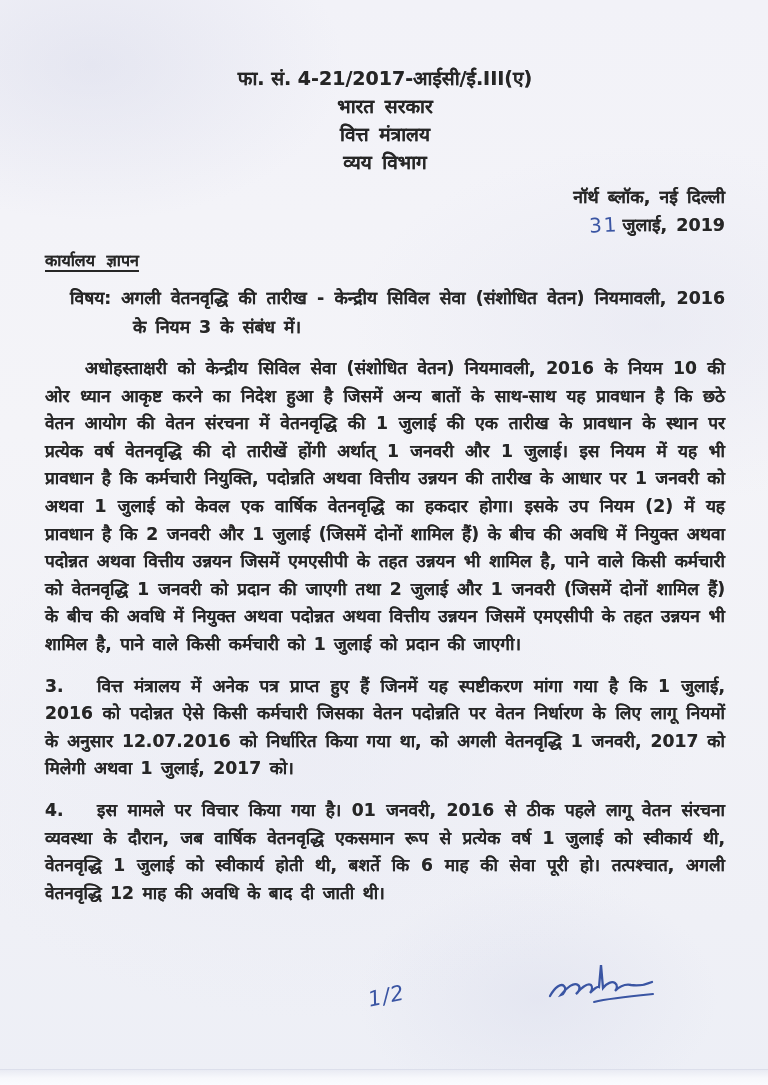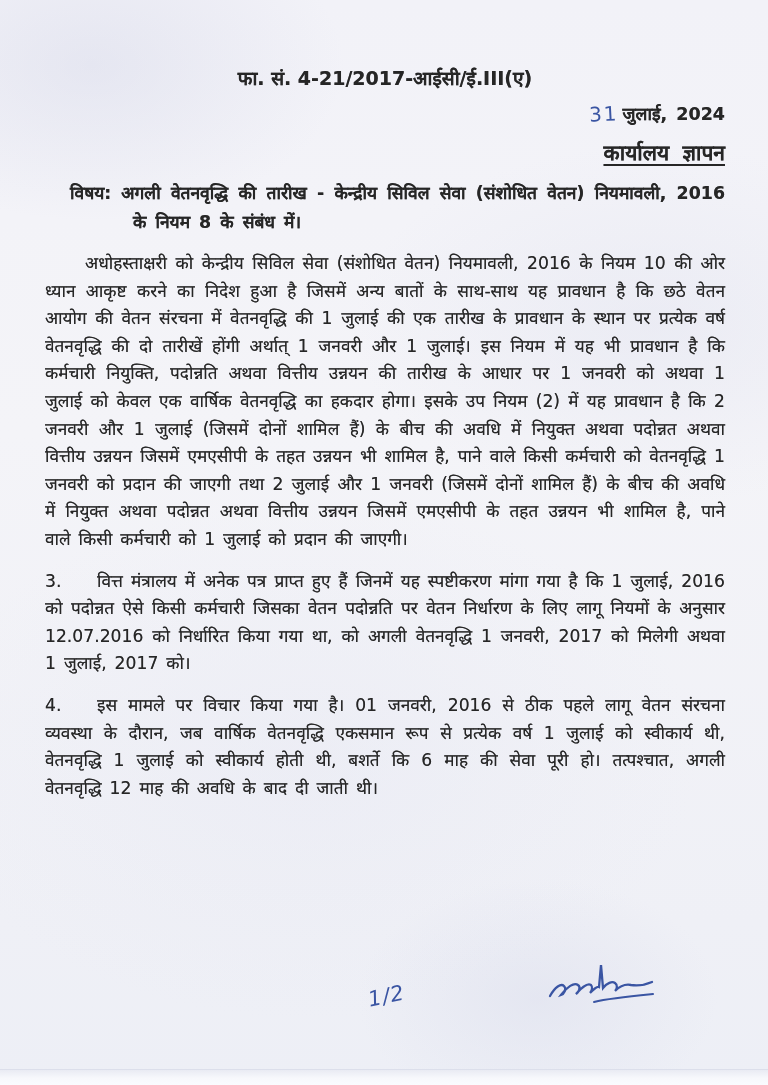--- a/index.html
+++ b/index.html
@@ -54,23 +54,23 @@
     color:var(--ink);
     font-size:20px;
     font-weight:500;
     letter-spacing:2px;
     display:inline-block;
     transform:rotate(-3deg) translateY(1px);
     text-shadow:none;
     margin-right:4px;
   }
   .memo-heading{
-    text-align:right;
+    text-align:left;
     margin-top:10px;
-    font-size:21px;font-weight:700;
+    font-size:16px;font-weight:700;
   }
   .memo-heading .ul{
     text-decoration:underline;
     text-underline-offset:4px;
     text-decoration-thickness:1.5px;
     word-spacing:6px;
   }
   .subject{
     margin-top:13px;
     margin-left:25px;
@@ -78,21 +78,21 @@
     text-indent:-63px;
     font-size:17.4px;font-weight:700;
     line-height:28.5px;
     text-align:justify;
     word-spacing:3px;
   }
   .subject-label{margin-right:10px;}
   .para{
     margin-top:14px;
     font-size:17.2px;
-    font-weight:400;
+    font-weight:700;
     line-height:27.6px;
     text-align:justify;
     word-spacing:2.5px;
   }
   .para.first{text-indent:40px;}
   .pnum{
     display:inline-block;
     width:52px;
     text-indent:0;
   }
@@ -118,33 +118,37 @@
   }
 </style>
 </head>
 <body>
 
 <div class="page">
   <div class="content scan-text">
 
     <div class="file-number">फा. सं. 4-21/2017-आईसी/ई.III(ए)</div>
 
+    <div class="org-line">भारत सरकार</div>
+    <div class="org-line">वित्त मंत्रालय</div>
+    <div class="org-line">व्यय विभाग</div>
 
     <div class="place-date">
+      <div>नॉर्थ ब्लॉक, नई दिल्ली</div>
       <div>
-        <span class="hw-day">31</span><span>जुलाई, 2024</span>
+        <span class="hw-day">31</span><span>जुलाई, 2019</span>
       </div>
     </div>
 
     <div class="memo-heading">
       <span class="ul">कार्यालय ज्ञापन</span>
     </div>
 
     <p class="subject">
-      <span class="subject-label">विषय:</span><span>अगली वेतनवृद्धि की तारीख - केन्द्रीय सिविल सेवा (संशोधित वेतन) नियमावली, 2016 के नियम 8 के संबंध में।</span>
+      <span class="subject-label">विषय:</span><span>अगली वेतनवृद्धि की तारीख - केन्द्रीय सिविल सेवा (संशोधित वेतन) नियमावली, 2016 के नियम 3 के संबंध में।</span>
     </p>
 
     <p class="para first">अधोहस्ताक्षरी को केन्द्रीय सिविल सेवा (संशोधित वेतन) नियमावली, 2016 के नियम 10 की ओर ध्यान आकृष्ट करने का निदेश हुआ है जिसमें अन्य बातों के साथ-साथ यह प्रावधान है कि छठे वेतन आयोग की वेतन संरचना में वेतनवृद्धि की 1 जुलाई की एक तारीख के प्रावधान के स्थान पर प्रत्येक वर्ष वेतनवृद्धि की दो तारीखें होंगी अर्थात् 1 जनवरी और 1 जुलाई। इस नियम में यह भी प्रावधान है कि कर्मचारी नियुक्ति, पदोन्नति अथवा वित्तीय उन्नयन की तारीख के आधार पर 1 जनवरी को अथवा 1 जुलाई को केवल एक वार्षिक वेतनवृद्धि का हकदार होगा। इसके उप नियम (2) में यह प्रावधान है कि 2 जनवरी और 1 जुलाई (जिसमें दोनों शामिल हैं) के बीच की अवधि में नियुक्त अथवा पदोन्नत अथवा वित्तीय उन्नयन जिसमें एमएसीपी के तहत उन्नयन भी शामिल है, पाने वाले किसी कर्मचारी को वेतनवृद्धि 1 जनवरी को प्रदान की जाएगी तथा 2 जुलाई और 1 जनवरी (जिसमें दोनों शामिल हैं) के बीच की अवधि में नियुक्त अथवा पदोन्नत अथवा वित्तीय उन्नयन जिसमें एमएसीपी के तहत उन्नयन भी शामिल है, पाने वाले किसी कर्मचारी को 1 जुलाई को प्रदान की जाएगी।</p>
 
 
     <p class="para">
       <span class="pnum">3.</span><span>वित्त मंत्रालय में अनेक पत्र प्राप्त हुए हैं जिनमें यह स्पष्टीकरण मांगा गया है कि 1 जुलाई, 2016 को पदोन्नत ऐसे किसी कर्मचारी जिसका वेतन पदोन्नति पर वेतन निर्धारण के लिए लागू नियमों के अनुसार 12.07.2016 को निर्धारित किया गया था, को अगली वेतनवृद्धि 1 जनवरी, 2017 को मिलेगी अथवा 1 जुलाई, 2017 को।</span>
     </p>
 
     <p class="para">

